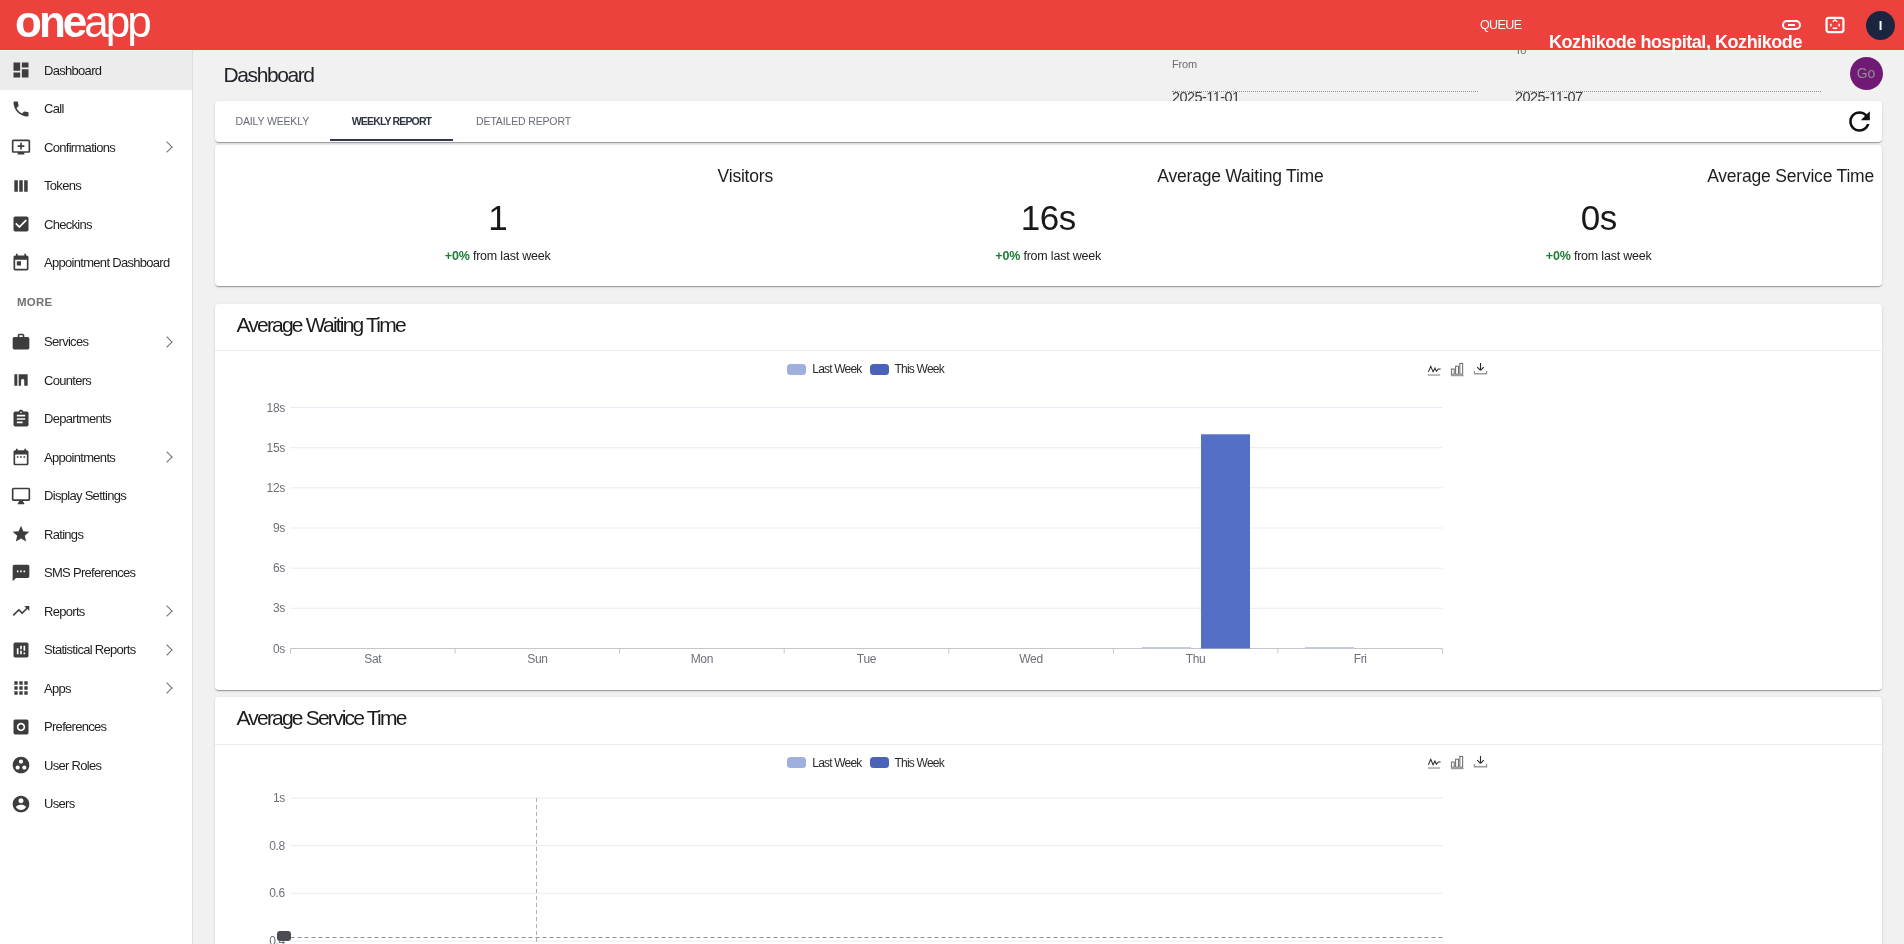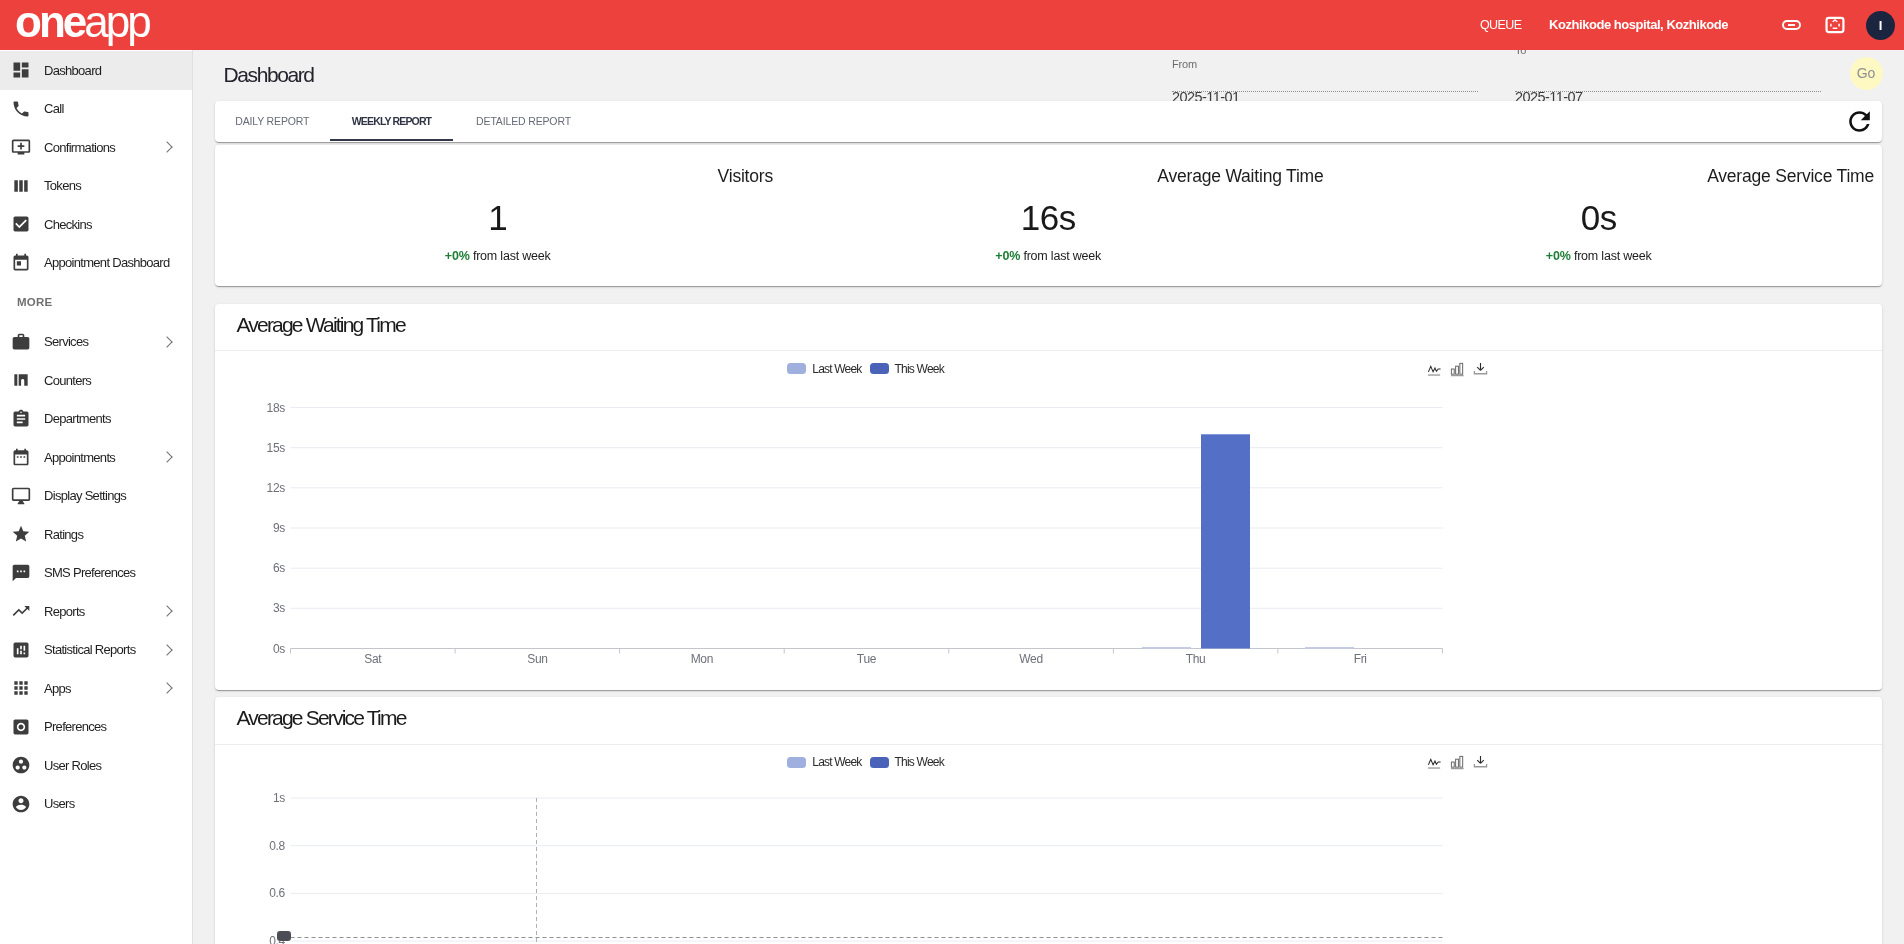--- a/index.html
+++ b/index.html
@@ -5,37 +5,37 @@
 * { margin:0; padding:0; box-sizing:border-box; }
 html,body { width:1904px; height:944px; overflow:hidden; font-family:"Liberation Sans", sans-serif; background:#f1f1f1; }
 .abs { position:absolute; }
 
 .header { position:absolute; top:0; left:0; width:1904px; height:50px; background:#ed413d; z-index:10; }
 .logo { position:absolute; left:15px; top:-3.5px; font-size:44px; color:#fff; letter-spacing:-3px; }
 .logo b { font-weight:700; }
 .logo span { font-weight:400; }
 .hq { position:absolute; top:0; height:50px; line-height:50px; color:#fff; }
 #queue { left:1480px; font-size:12.5px; font-weight:400; letter-spacing:-0.6px; }
-#hosp { left:1549px; font-size:13px; font-weight:700; letter-spacing:-0.45px; }
+#hosp { left:1549px; font-size:18px; font-weight:700; letter-spacing:-0.45px;margin-top:17px; }
 .avatar { position:absolute; left:1866px; top:10.5px; width:29px; height:29px; border-radius:50%; background:#1b2540; color:#fff; text-align:center; line-height:29px; font-size:13px; font-weight:700; }
 
 .sidebar { position:absolute; top:50px; left:0; width:193px; height:894px; background:#fff; border-right:1px solid #e0e0e0; z-index:5; }
 .mi { position:relative; height:38.5px; display:flex; align-items:center; cursor:pointer; }
 .mi.sel { background:#ececec; }
 .mi svg { position:absolute; left:10.5px; width:20px; height:20px; fill:#3d3d3d; }
 .mi .t { position:absolute; left:44px; font-size:13px; letter-spacing:-0.7px; color:#1f1f1f; }
 .mi .chev { position:absolute; left:163px; width:8px; height:8px; border-top:1.6px solid #6f6f6f; border-right:1.6px solid #6f6f6f; transform:rotate(45deg); }
 .more { height:40.5px; display:flex; align-items:center; }
 .more span { margin-left:17px; font-size:11.5px; font-weight:700; color:#707070; letter-spacing:0.2px; }
 
 .ptitle { position:absolute; left:223.5px; top:63px; font-size:21px; letter-spacing:-1.4px; color:#23232b; }
 .fld-label { position:absolute; font-size:11px; color:#6d6d6d; letter-spacing:-0.2px; }
 .fld-val { position:absolute; font-size:14.5px; color:#3c3c3c; letter-spacing:-0.55px;margin-top:16px; }
 .fld-line { position:absolute; height:0; border-bottom:1.5px dotted #8f8f8f; }
-.gobtn { position:absolute; left:1849.5px; top:56.5px; width:33px; height:33px; border-radius:50%; background:#fef9c3; color:#8f8f8f; font-size:14px; text-align:center; line-height:33px; }
+.gobtn { position:absolute; left:1849.5px; top:56.5px; width:33px; height:33px; border-radius:50%; background:#701a75; color:#8f8f8f; font-size:14px; text-align:center; line-height:33px; }
 
 .card { position:absolute; left:214.5px; width:1667px; background:#fff; border-radius:4px; box-shadow:0 2px 1px -1px rgba(0,0,0,.2),0 1px 1px 0 rgba(0,0,0,.14),0 1px 3px 0 rgba(0,0,0,.12); }
 
 .tabstrip { top:101px; height:40.5px; }
 .tab { position:absolute; top:0; height:40.5px; line-height:40.5px; text-align:center; font-size:10.5px; letter-spacing:-0.15px; color:#676b78; }
 .tab.active { color:#2f3344; font-weight:700; letter-spacing:-0.85px; }
 .tabline { position:absolute; left:115.5px; top:37.5px; width:123px; height:2px; background:#33374a; }
 
 .stats { top:145px; height:141px; }
 .scol { position:absolute; top:0; width:550.5px; height:141px; text-align:center; }
@@ -44,21 +44,21 @@
 .ssub { position:absolute; width:100%; top:249px; font-size:12.5px; letter-spacing:-0.2px; color:#1c1c1c; }
 .ssub b { color:#1e7e34; }
 .snum, .ssub { top:auto; }
 .snum { top:53px; }
 .ssub { top:104px; }
 
 .ccard .ctitle { position:absolute; left:22px; top:9px; font-size:21px; letter-spacing:-1.8px; color:#1b1b1b; }
 .ccard .cdiv { position:absolute; left:0; top:46.5px; width:100%; height:1px; background:#ececec; }
 .chart1 { top:303.5px; height:386px; }
 .chart2 { top:697px; height:330px; }
-.legend { position:absolute; top:59px; left:572.8px; display:flex; gap:8px; align-items:flex-end; height:13px; }
+.legend { position:absolute; top:59px; left:572.8px; display:flex; gap:8px; align-items:center; height:13px; }
 .legend .li { display:flex; align-items:center; gap:6px; font-size:12px; letter-spacing:-0.8px; color:#2a2a2a; }
 .legend .sq { width:19px; height:11px; border-radius:3.5px; }
 .toolbox { position:absolute; left:1212px; top:58px; display:flex; gap:8px; }
 .toolbox svg { width:15px; height:15px; }
 </style>
 </head>
 <body>
 <div class="header">
   <div class="logo"><b>one</b><span>app</span></div>
   <div class="hq" id="queue">QUEUE</div>
@@ -204,21 +204,21 @@
 <div class="ptitle">Dashboard</div>
 <div class="fld-label" style="left:1172px;top:58px">From</div>
 <div class="fld-val" style="left:1172px;top:73px">2025-11-01</div>
 <div class="fld-line" style="left:1172px;top:91px;width:306px"></div>
 <div class="fld-label" style="left:1515px;top:44px">To</div>
 <div class="fld-val" style="left:1515px;top:73px">2025-11-07</div>
 <div class="fld-line" style="left:1515px;top:91px;width:306px"></div>
 <div class="gobtn">Go</div>
 
 <div class="card tabstrip">
-  <div class="tab" style="left:0;width:115.5px">DAILY REPORT</div>
+  <div class="tab" style="left:0;width:115.5px">DAILY WEEKLY</div>
   <div class="tab active" style="left:115.5px;width:123px">WEEKLY REPORT</div>
   <div class="tab" style="left:238.5px;width:141px">DETAILED REPORT</div>
   <div class="tabline"></div>
   <svg class="abs" style="left:1629.5px;top:4.5px" width="31" height="31" viewBox="0 0 24 24" fill="#111">
       <path d="M17.65 6.35C16.2 4.9 14.21 4 12 4c-4.42 0-7.99 3.58-7.99 8s3.57 8 7.99 8c3.73 0 6.84-2.55 7.73-6h-2.08c-.82 2.33-3.04 4-5.65 4-3.31 0-6-2.69-6-6s2.69-6 6-6c1.66 0 3.14.69 4.22 1.78L13 11h7V4l-2.35 2.35z"></path>
     </svg>
 </div>
 
 <div class="card stats">
   <div class="scol" style="left:8px">

